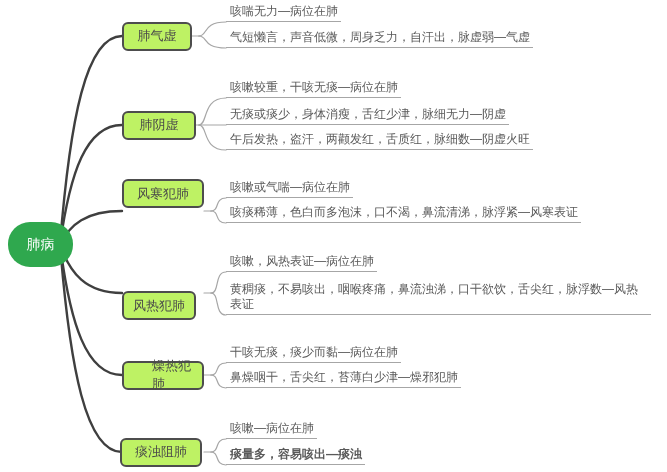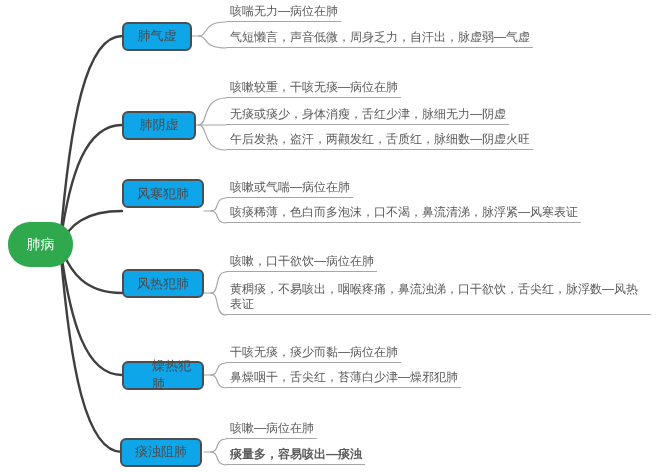--- a/index.html
+++ b/index.html
@@ -38,21 +38,21 @@
     border-radius:22px;
     display:flex;align-items:center;justify-content:center;
     font-size:14px;
     z-index:3;
     cursor:default;
   }
   .branch-box{
     position:absolute;
     box-sizing:border-box;
     height:29px;
-    background:#0ea5e9;
+    background:#bef264;
     border:2px solid var(--branch-border);
     border-radius:6px;
     color:var(--branch-text);
     font-size:13px;
     display:flex;align-items:center;justify-content:center;
     z-index:2;
     cursor:default;
   }
   .leaf{
     position:absolute;
@@ -105,22 +105,22 @@
       <div class="branch-box" style="left: 122px; top: 21.5px; width: 70px;">肺气虚</div>
       <div class="leaf" style="left: 226px; top: 22px;">咳喘无力—病位在肺</div>
       <div class="leaf" style="left: 226px; top: 48px;">气短懒言，声音低微，周身乏力，自汗出，脉虚弱—气虚</div>
       <div class="branch-box" style="left: 122px; top: 110.5px; width: 74px;">肺阴虚</div>
       <div class="leaf" style="left: 226px; top: 98px;">咳嗽较重，干咳无痰—病位在肺</div>
       <div class="leaf" style="left: 226px; top: 125px;">无痰或痰少，身体消瘦，舌红少津，脉细无力—阴虚</div>
       <div class="leaf" style="left: 226px; top: 150px;">午后发热，盗汗，两颧发红，舌质红，脉细数—阴虚火旺</div>
       <div class="branch-box" style="left: 122px; top: 179px; width: 82px;">风寒犯肺</div>
       <div class="leaf" style="left: 226px; top: 198px;">咳嗽或气喘—病位在肺</div>
       <div class="leaf" style="left: 226px; top: 223px;">咳痰稀薄，色白而多泡沫，口不渴，鼻流清涕，脉浮紧—风寒表证</div>
-      <div class="branch-box" style="left: 122px; top: 269px; width: 82px;">风热犯肺</div>
-      <div class="leaf" style="left: 226px; top: 272px;">咳嗽，口干欲饮—病位在肺</div>
+      <div class="branch-box" style="left: 122px; top: 291px; width: 74px;">风热犯肺</div>
+      <div class="leaf" style="left: 226px; top: 272px;">咳嗽，风热表证—病位在肺</div>
       <div class="leaf" style="left: 226px; top: 315px;">黄稠痰，不易咳出，咽喉疼痛，鼻流浊涕，口干欲饮，舌尖红，脉浮数—风热表证</div>
       <div class="branch-box" style="left: 122px; top: 360.5px; width: 82px; padding-left: 28px;">燥热犯肺</div>
       <div class="leaf" style="left: 226px; top: 363px;">干咳无痰，痰少而黏—病位在肺</div>
       <div class="leaf" style="left: 226px; top: 388px;">鼻燥咽干，舌尖红，苔薄白少津—燥邪犯肺</div>
       <div class="branch-box" style="left: 120px; top: 437.5px; width: 82px;">痰浊阻肺</div>
       <div class="leaf" style="left: 226px; top: 439px;">咳嗽—病位在肺</div>
       <div class="leaf" style="left: 226px; top: 465px; font-weight: bold;">痰量多，容易咳出—痰浊</div>
     </div>
 </div>
 

